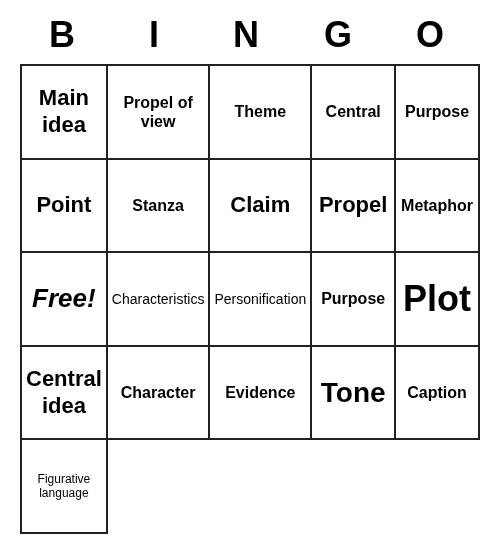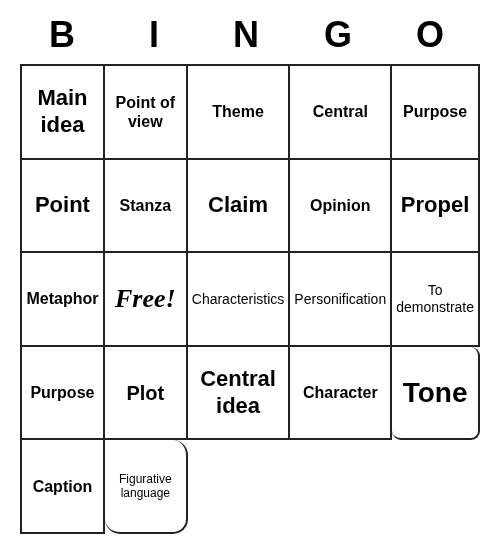--- a/index.html
+++ b/index.html
@@ -42,65 +42,62 @@
       border-bottom: 2px solid #222;
       display: flex;
       align-items: center;
       justify-content: center;
       text-align: center;
       padding: 4px;
       line-height: 1.2;
     }
     .cell.large { font-size: 22px; font-weight: bold; }
     .cell.medium { font-size: 16px; font-weight: bold; }
-    .cell.small { font-size: 12px; border-radius: 15px; }
+    .cell.small { font-size: 12px; }
     .cell.xsmall { font-size: 14px; }
     .cell.free {
       font-size: 26px;
       font-weight: bold;
       font-style: italic;
-      font-family: Liberation Serif, serif;
     }
     .cell.plot-cell {
-      font-size: 20px;
+      font-size: 36px;
       font-weight: bold;
     }
     .cell.tone-cell {
       font-size: 28px;
       font-weight: bold;
-      border-radius: 9px;
     }
   </style>
 </head>
 <body>
 
 <div class="bingo-title">
   <span>B</span>
   <span>I</span>
   <span>N</span>
   <span>G</span>
   <span>O</span>
 </div>
 
 <div class="bingo-grid">
 <div class="cell large">Main idea</div>
-    <div class="cell medium">Point of view</div>
+    <div class="cell medium">Propel of view</div>
     <div class="cell medium">Theme</div>
     <div class="cell medium">Central</div>
     <div class="cell medium">Purpose</div>
     <div class="cell large">Point</div>
     <div class="cell medium">Stanza</div>
     <div class="cell large">Claim</div>
-    <div class="cell medium">Opinion</div>
     <div class="cell large">Propel</div>
     <div class="cell medium">Metaphor</div>
     <div class="cell free">Free!</div>
     <div class="cell xsmall">Characteristics</div>
     <div class="cell xsmall">Personification</div>
-    <div class="cell xsmall">To demonstrate</div>
     <div class="cell medium">Purpose</div>
     <div class="cell plot-cell">Plot</div>
     <div class="cell large">Central idea</div>
     <div class="cell medium">Character</div>
+    <div class="cell medium">Evidence</div>
     <div class="cell tone-cell">Tone</div>
     <div class="cell medium">Caption</div>
     <div class="cell small">Figurative language</div>
   </div>
 
 </body></html>

